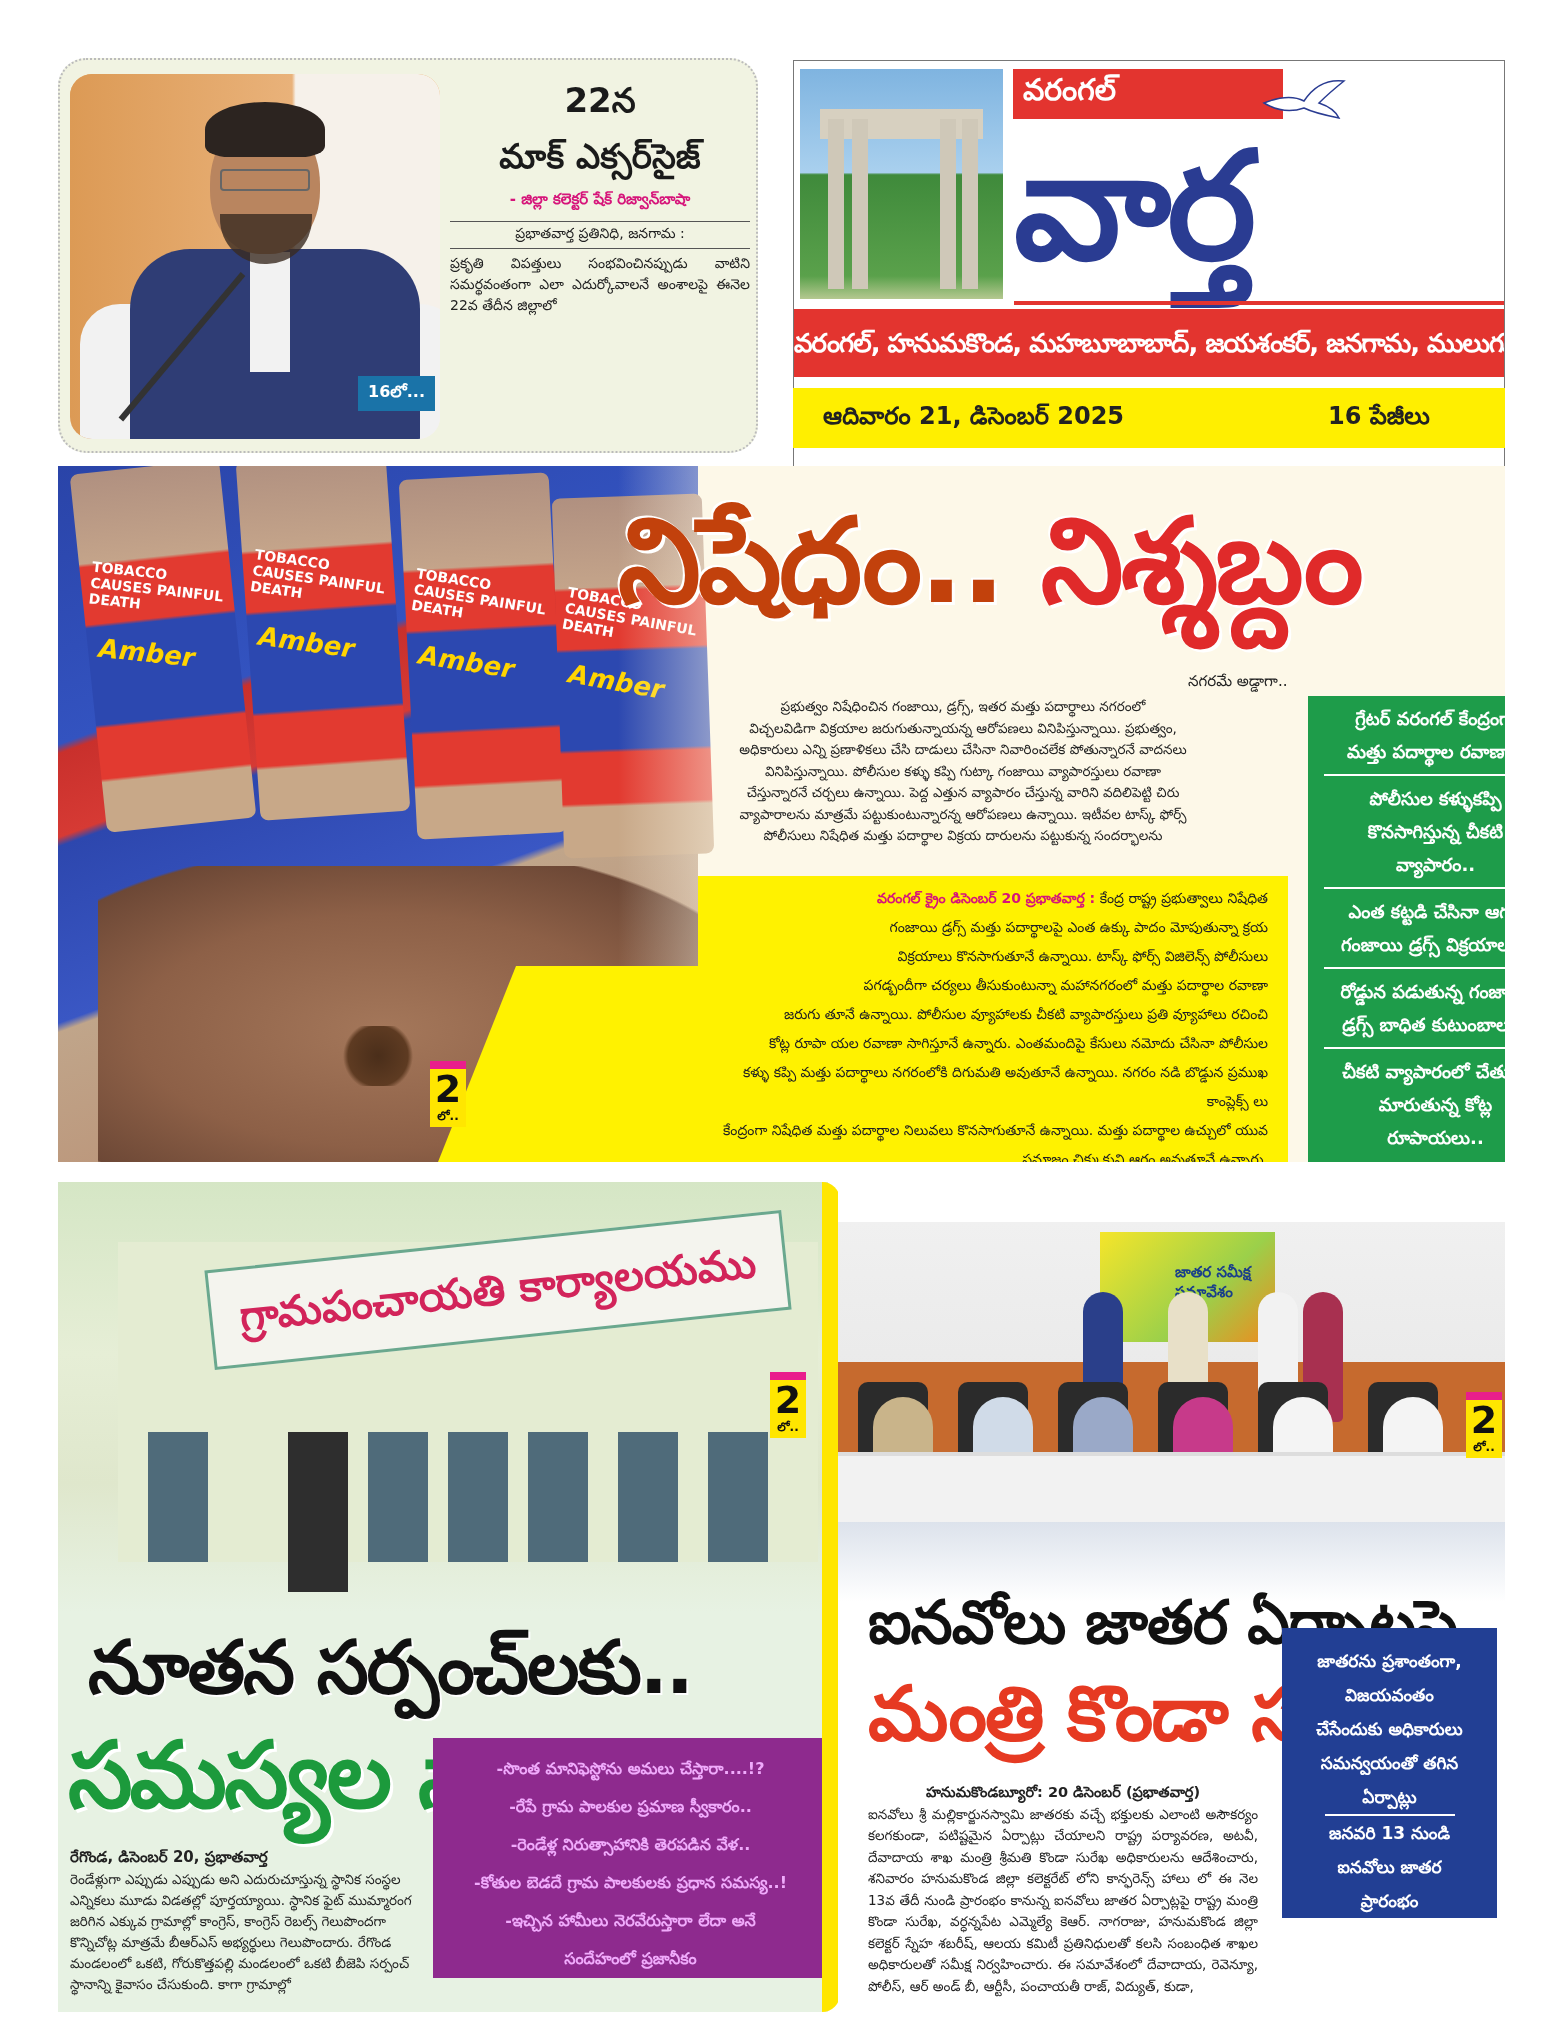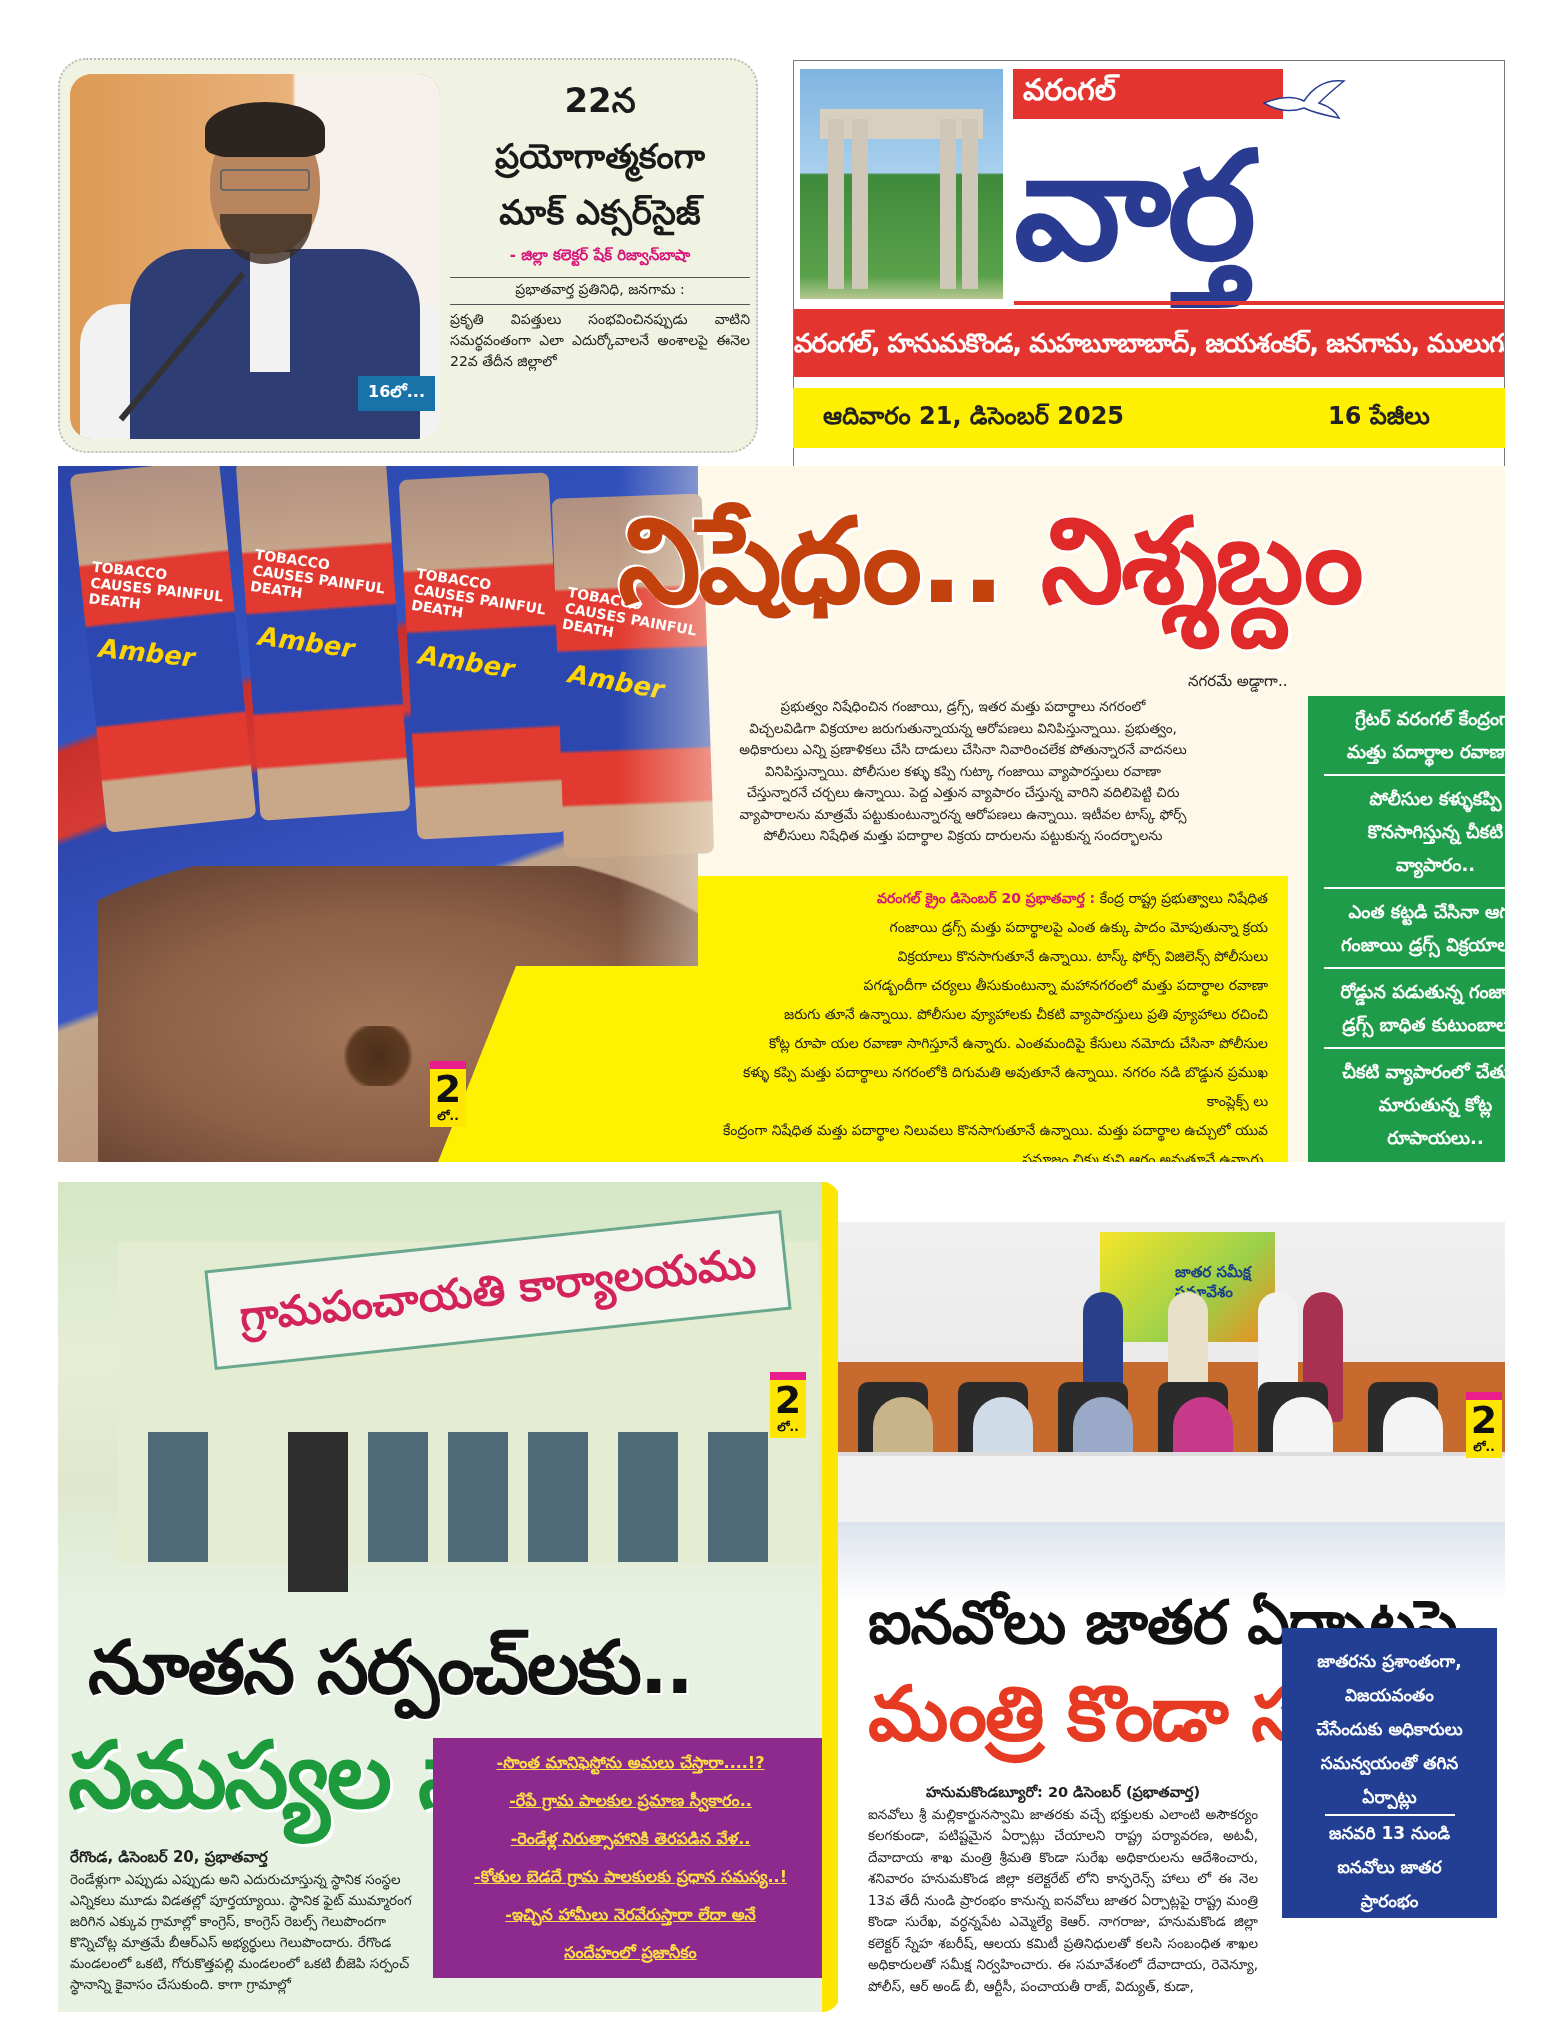--- a/index.html
+++ b/index.html
@@ -79,21 +79,21 @@
   .sarp { position: absolute; left: 58px; top: 1182px; width: 770px; height: 830px; background: #e7f2e3; overflow: hidden; }
   .sarp-photo { position: absolute; left: 0; top: 0; width: 770px; height: 430px; background: linear-gradient(180deg, #d5e6c5 0%, #e6eed6 40%, #dfe7cc 70%, #e7f2e3 100%); }
   .bldg { position:absolute; left: 60px; top: 60px; width: 700px; height: 320px; background: #e4ecd2; }
   .signboard { position: absolute; left: 150px; top: 58px; width: 580px; height: 100px; background: #f4f4ee; border: 3px solid #6aa88e; transform: rotate(-6deg); color: #d2245a; font-size: 42px; font-weight: bold; text-align: center; line-height: 94px; white-space: nowrap; }
   .window { position:absolute; top: 250px; width: 60px; height: 130px; background: #4f6b7a; }
   .door { position:absolute; top: 250px; width: 60px; height: 160px; background: #2e2e2e; }
   .sarp-h1 { position: absolute; left: 30px; top: 442px; font-size: 74px; font-weight: bold; color: #111; white-space: nowrap; letter-spacing: -2px; text-shadow: 2px 2px 0 #fff; }
   .sarp-h2 { position: absolute; left: 10px; top: 540px; font-size: 92px; font-weight: bold; color: #1c9a3c; white-space: nowrap; letter-spacing: -3px; text-shadow: 3px 3px 0 #fff; }
   .sarp-body { position: absolute; left: 12px; top: 665px; width: 355px; font-size: 13.5px; line-height: 21px; color: #222; }
   .sarp-dl { font-weight: bold; font-size: 15px; margin-bottom: 1px; }
-  .purple-box { position: absolute; left: 375px; top: 556px; width: 395px; height: 240px; background: #8e2a8e; color: #fde047; font-weight: bold; font-size: 16px; text-align: center; padding-top: 6px; text-decoration: underline; }
+  .purple-box { position: absolute; left: 375px; top: 556px; width: 395px; height: 240px; background: #8e2a8e; color: #f0abfc; font-weight: bold; font-size: 16px; text-align: center; padding-top: 12px; }
   .purple-box .line { line-height: 38px; }
 
   
   .aina { position: absolute; left: 838px; top: 1182px; width: 667px; height: 830px; background: #fff; overflow: hidden; }
   .aina-photo { position: absolute; left: 0; top: 0; width: 667px; height: 380px; background: linear-gradient(180deg, #f0f0f0 0%, #e8e8e8 55%, #d6dde8 75%, #fff 100%); margin-top: 40px; }
   .banner { position: absolute; left: 262px; top: 10px; width: 175px; height: 110px; background: linear-gradient(135deg, #f5e52a 0%, #9bd04a 60%, #f08a1e 100%); color: #1a3f8a; font-weight: bold; font-size: 15px; padding: 30px 0 0 75px; line-height: 20px; }
   .counter { position: absolute; left: 0; top: 140px; width: 667px; height: 90px; background: #c66a2e; }
   .table { position: absolute; left: 0; top: 230px; width: 667px; height: 70px; background: #f2f2f2; border-top: 4px solid #ddd; }
   .seat { position: absolute; top: 160px; width: 70px; height: 100px; background: #2b2b2b; border-radius: 10px 10px 0 0; }
   .attendee { position: absolute; top: 175px; width: 60px; height: 70px; border-radius: 30px 30px 10px 10px; }
@@ -120,21 +120,20 @@
     <div class="person-shirt"></div>
     <div class="person-head"></div>
     <div class="person-hair"></div>
     <div class="person-glasses"></div>
     <div class="person-beard"></div>
     <div class="mic"></div>
     <div class="badge-16">16లో...</div>
   </div>
   <div class="teaser-text">
     <div class="teaser-head">22న</div>
-    <div class="teaser-head">ప్రయోగాత్మకంగా</div>
     <div class="teaser-head">మాక్ ఎక్సర్‌సైజ్</div>
     <div class="teaser-byline-pink">- జిల్లా కలెక్టర్ షేక్ రిజ్వాన్‌బాషా</div>
     <div class="teaser-dateline">ప్రభాతవార్త ప్రతినిధి, జనగామ :</div>
     <div class="teaser-body">ప్రకృతి విపత్తులు సంభవించినప్పుడు వాటిని సమర్థవంతంగా ఎలా ఎదుర్కోవాలనే అంశాలపై ఈనెల 22వ తేదీన జిల్లాలో</div>
   </div>
 </div>
 
 <div class="masthead">
   <div class="mast-photo">
     <div class="lintel"></div>

